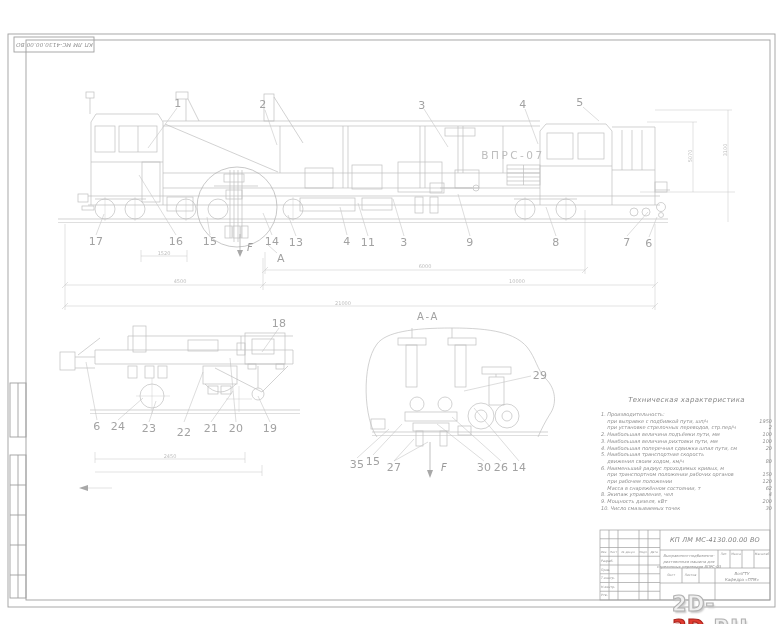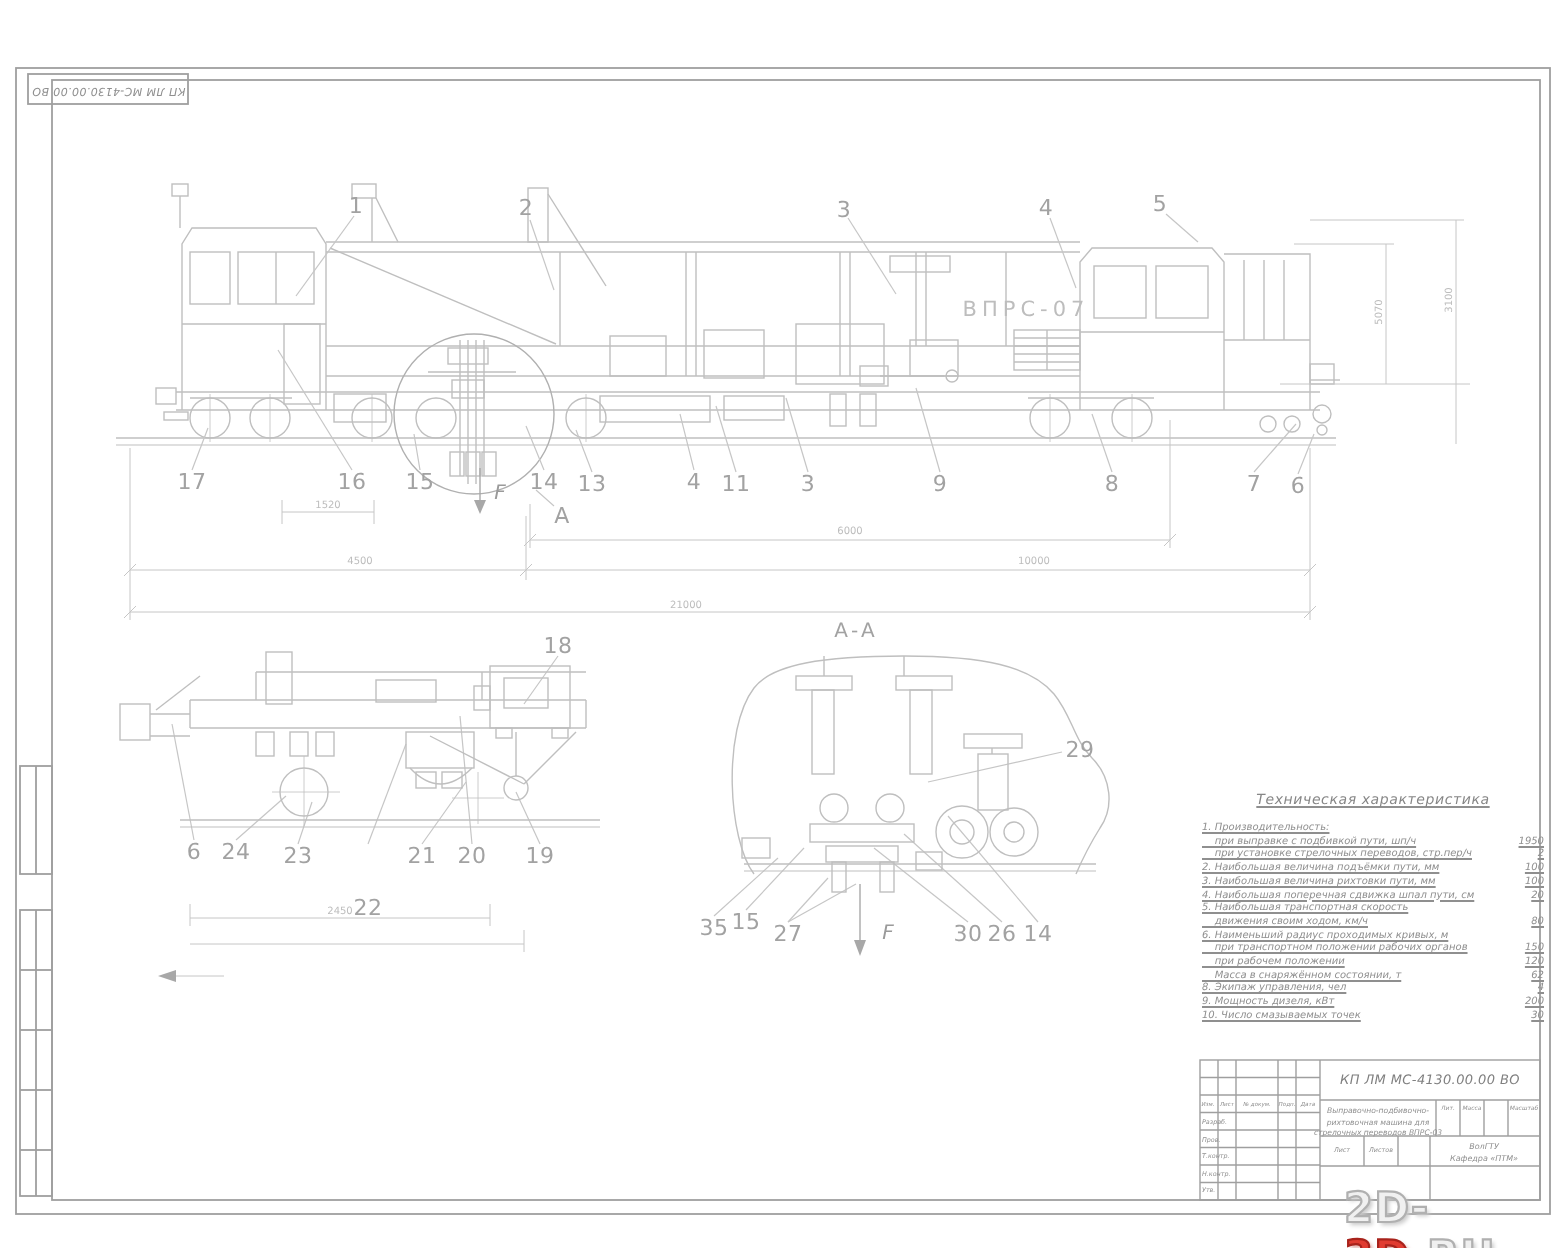--- a/index.html
+++ b/index.html
@@ -10,21 +10,21 @@
   .co{font-size:11px;color:#a2a2a2;letter-spacing:.3px;}
   .lbl-sec{font-size:10px;color:#a2a2a2;letter-spacing:1.5px;}
   .lbl-F{font-size:10px;font-style:italic;color:#9a9a9a;}
   .mach{font-size:10.5px;letter-spacing:2.5px;color:#bdbdbd;}
   .dim{font-size:5px;color:#bdbdbd;}
   .dim-rot{transform:translate(-50%,-50%) rotate(-90deg);}
   .stamp-box{position:absolute;left:14px;top:37px;width:80px;height:15px;
              display:flex;align-items:center;justify-content:center;}
   .stamp-box span{font-size:5.5px;color:#8f8f8f;transform:rotate(180deg);
                   font-style:italic;letter-spacing:.2px;}
-  .specs{position:absolute;left:601px;top:396px;width:171px;color:#8f8f8f;text-decoration:underline;}
+  .specs{position:absolute;left:601px;top:396px;width:171px;color:#8f8f8f;}
   .specs .t{font-size:7px;font-style:italic;text-align:center;color:#868686;
             margin-bottom:7px;letter-spacing:.3px;}
   .srow{display:flex;justify-content:space-between;font-size:5px;
         font-style:italic;line-height:6.7px;}
   .srow .st{white-space:pre;}
   .srow .sv{min-width:12px;text-align:right;}
   .tb{position:absolute;color:#8f8f8f;font-style:italic;}
   .tb-des{left:660px;top:532px;width:110px;height:16px;display:flex;align-items:center;
           justify-content:center;font-size:6.5px;color:#808080;letter-spacing:.2px;}
   .tb-sm{transform:translate(-50%,-50%);white-space:nowrap;}
@@ -349,21 +349,21 @@
 <span class="ov dim" style="left:343px;top:303px">21000</span>
 <span class="ov dim" style="left:164px;top:253px">1520</span>
 <span class="ov dim dim-rot" style="left:690px;top:156px">5070</span>
 <span class="ov dim dim-rot" style="left:725px;top:150px">3100</span>
 <span class="ov dim" style="left:170px;top:456px">2450</span>
 
 <span class="ov co" style="left:279px;top:323px">18</span>
 <span class="ov co" style="left:97px;top:426px">6</span>
 <span class="ov co" style="left:118px;top:426px">24</span>
 <span class="ov co" style="left:149px;top:428px">23</span>
-<span class="ov co" style="left:184px;top:454px">22</span>
+<span class="ov co" style="left:184px;top:432px">22</span>
 <span class="ov co" style="left:211px;top:428px">21</span>
 <span class="ov co" style="left:236px;top:428px">20</span>
 <span class="ov co" style="left:270px;top:428px">19</span>
 
 <span class="ov lbl-sec" style="left:428px;top:316px">А-А</span>
 <span class="ov co" style="left:540px;top:375px">29</span>
 <span class="ov co" style="left:357px;top:464px">35</span>
 <span class="ov co" style="left:373px;top:461px">15</span>
 <span class="ov co" style="left:394px;top:467px">27</span>
 <span class="ov lbl-F" style="left:444px;top:467px">F</span>

